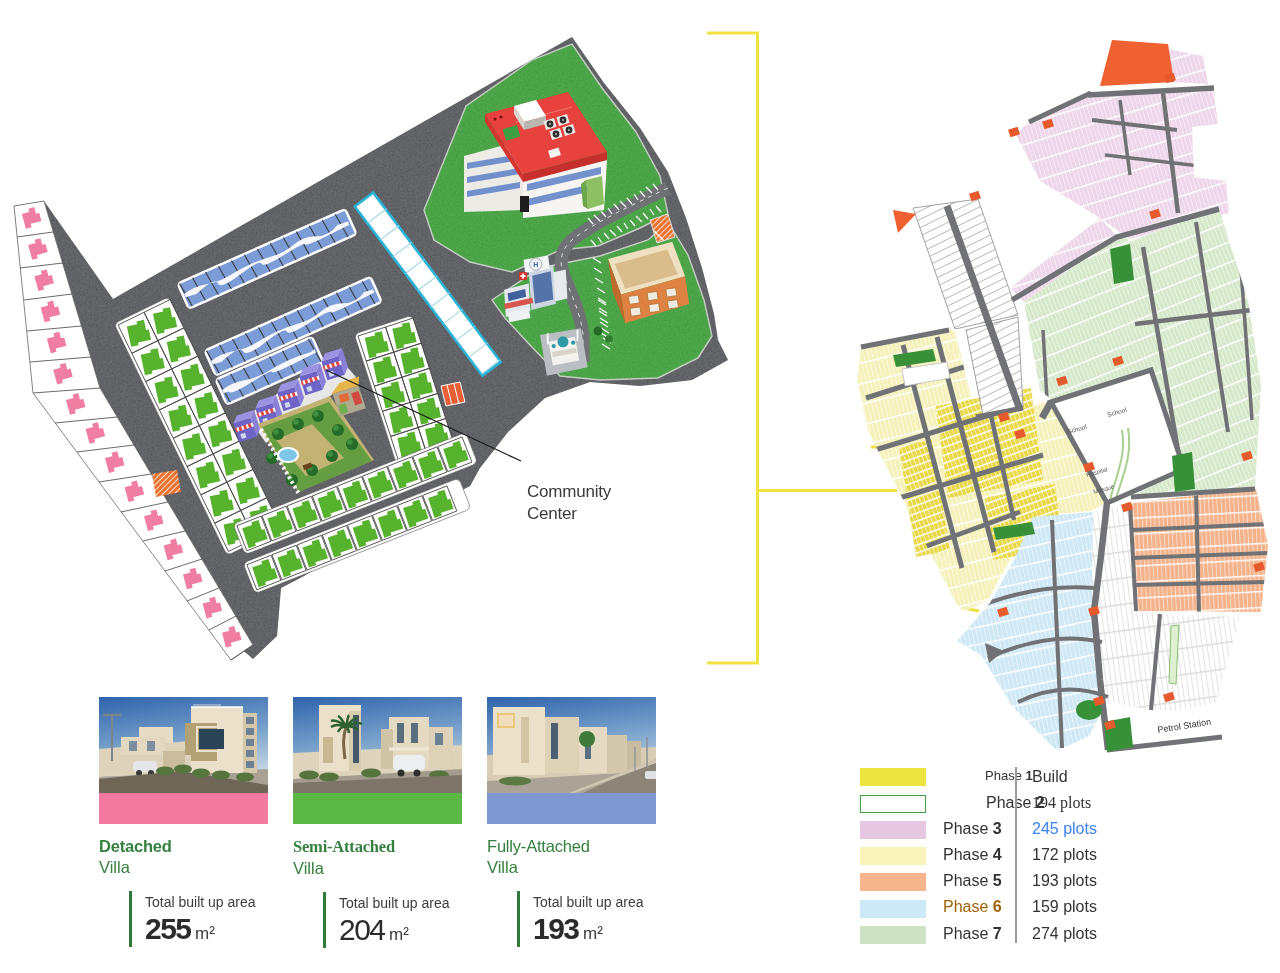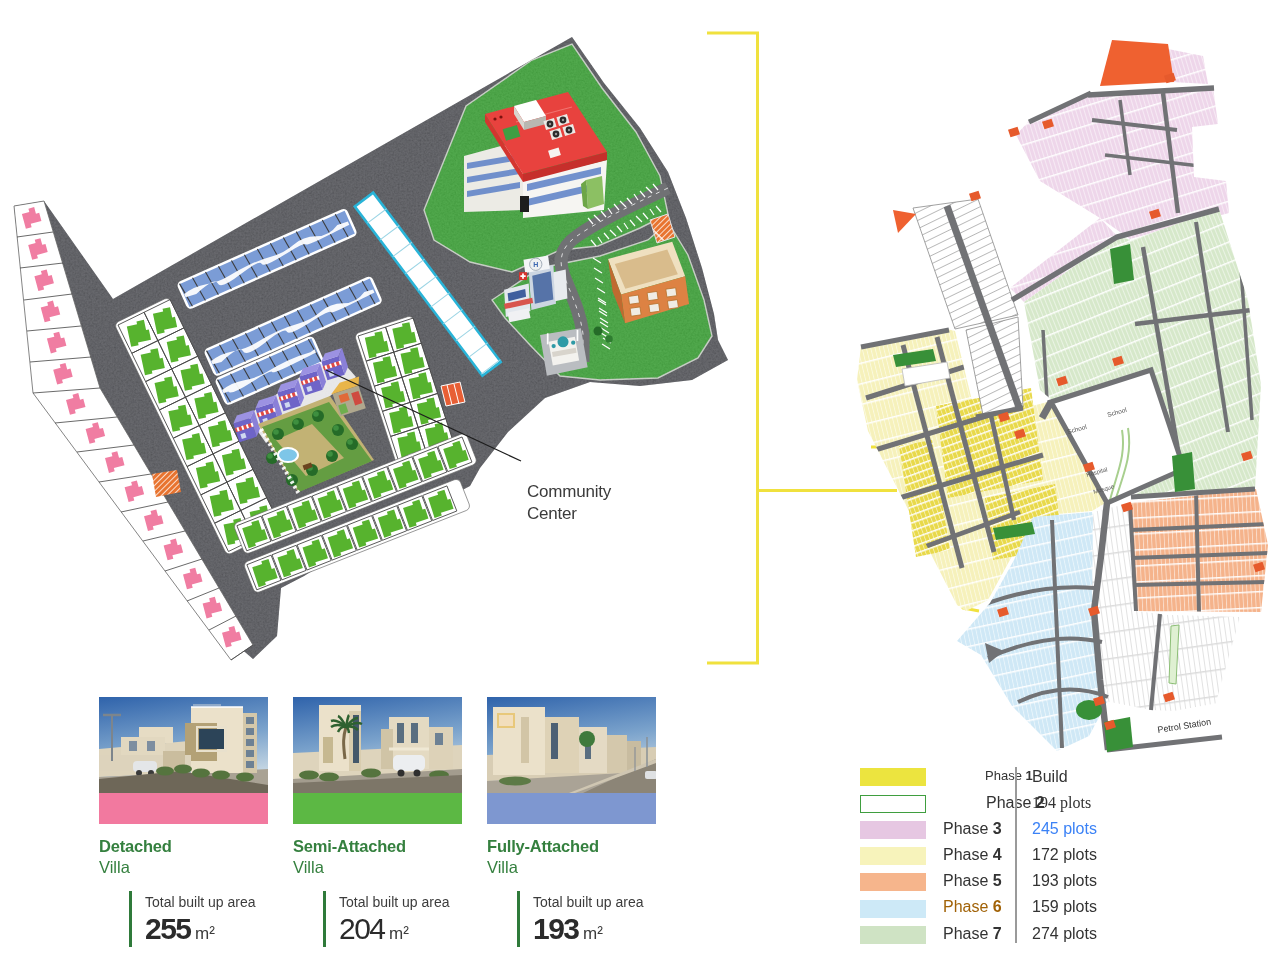--- a/index.html
+++ b/index.html
@@ -858,21 +858,21 @@
           <path d="M53,30 q7,-9 12,-9" stroke="#2e6130" stroke-width="2.5" fill="none"></path>
           <ellipse cx="16" cy="78" rx="10" ry="4.5" fill="#55743e"></ellipse>
           <ellipse cx="36" cy="80" rx="10" ry="4.5" fill="#55743e"></ellipse>
           <ellipse cx="78" cy="76" rx="10" ry="4.5" fill="#55743e"></ellipse>
           <ellipse cx="146" cy="78" rx="10" ry="4.5" fill="#55743e"></ellipse>
           <polygon points="0,86 169,78 169,96 0,96" fill="#7d7668"></polygon>
         </svg></div>
 
  <div style="width:169px;height:31px;background:#5cb844;"></div>
 
- <div style="margin-top:13px;font-size:16.5px;font-weight:bold;color:#35803f;letter-spacing:-0.2px;">Semi-Attached</div>
+ <div style="margin-top:13px;font-size:16.5px;font-weight:bold;color:#35803f;letter-spacing:-0.2px;font-family:Liberation Serif, serif;">Semi-Attached</div>
  <div style="font-size:16.5px;color:#35803f;margin-top:2px;">Villa</div>
 
  <div style="margin-top:14px;margin-left:30px;border-left:3px solid #2f7a3a;padding-left:13px;height:56px;">
    <div style="font-size:14px;color:#3c3c3c;padding-top:3px;">Total built up area</div>
    <div style="margin-top:2px;"><span style="font-size:30px;font-weight:normal;color:#2b2b2b;letter-spacing:-1.5px;">204</span>
    <span style="font-size:17px;color:#3c3c3c;"> m²</span></div>
  </div>
 </div>
 
 <div style="position:absolute;left:487px;top:697px;width:169px;">
@@ -901,21 +901,21 @@
           <polygon points="88,96 169,66 169,62 82,96" fill="#cfc6b2"></polygon>
           <circle cx="100" cy="42" r="8" fill="#3f7a3c"></circle>
           <line x1="160" y1="70" x2="160" y2="40" stroke="#8a9096" stroke-width="1.5"></line>
           <line x1="148" y1="74" x2="148" y2="50" stroke="#8a9096" stroke-width="1.2"></line>
           <ellipse cx="28" cy="84" rx="16" ry="4.5" fill="#5d7a46"></ellipse>
           <rect x="158" y="74" width="12" height="8" rx="2" fill="#dfe1e3"></rect>
         </svg></div>
 
  <div style="width:169px;height:31px;background:#7e97d0;"></div>
 
- <div style="margin-top:13px;font-size:16.5px;font-weight:bold;color:#35803f;letter-spacing:-0.2px;">Fully-Attached</div>
+ <div style="margin-top:13px;font-size:16.5px;font-weight:normal;color:#35803f;letter-spacing:-0.2px;">Fully-Attached</div>
  <div style="font-size:16.5px;color:#35803f;margin-top:2px;">Villa</div>
 
  <div style="margin-top:14px;margin-left:30px;border-left:3px solid #2f7a3a;padding-left:13px;height:56px;">
    <div style="font-size:14px;color:#3c3c3c;padding-top:3px;">Total built up area</div>
    <div style="margin-top:2px;"><span style="font-size:30px;font-weight:bold;color:#2b2b2b;letter-spacing:-1.5px;">193</span>
    <span style="font-size:17px;color:#3c3c3c;"> m²</span></div>
  </div>
 </div>
 
 <div style="position:absolute;left:860px;top:768px;width:66px;height:18px;background:#ece43f;box-sizing:border-box;"></div>

